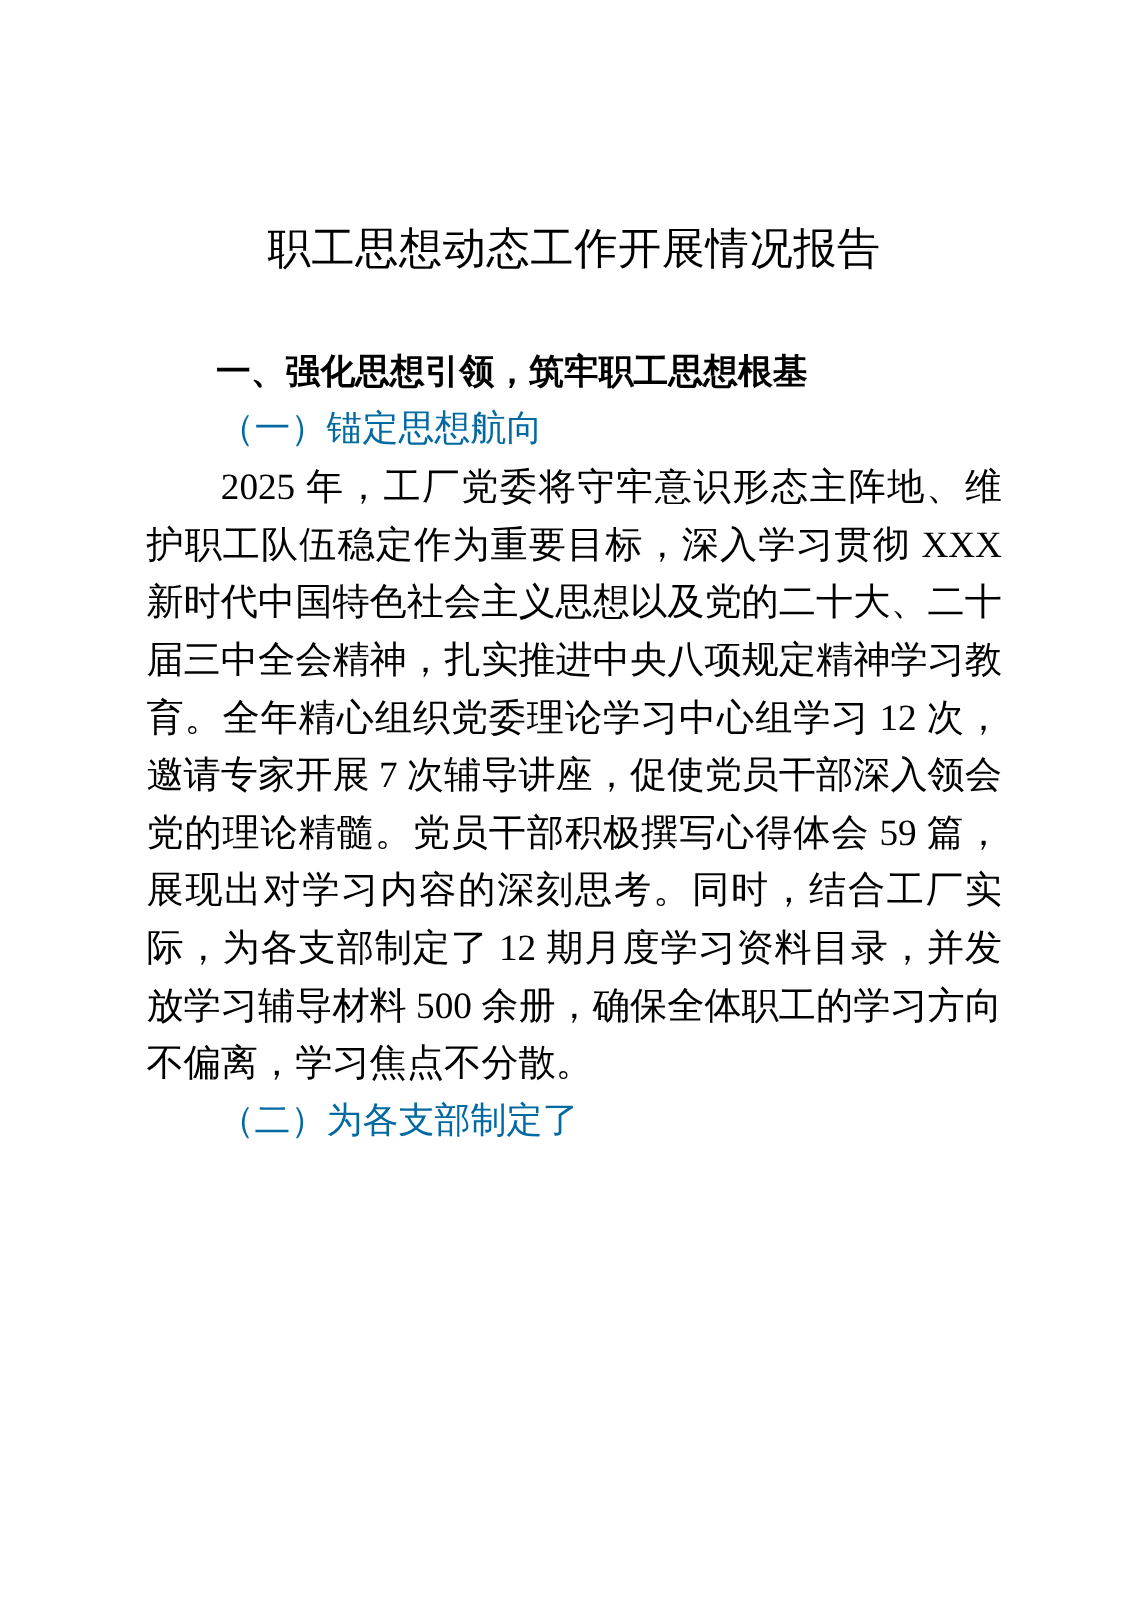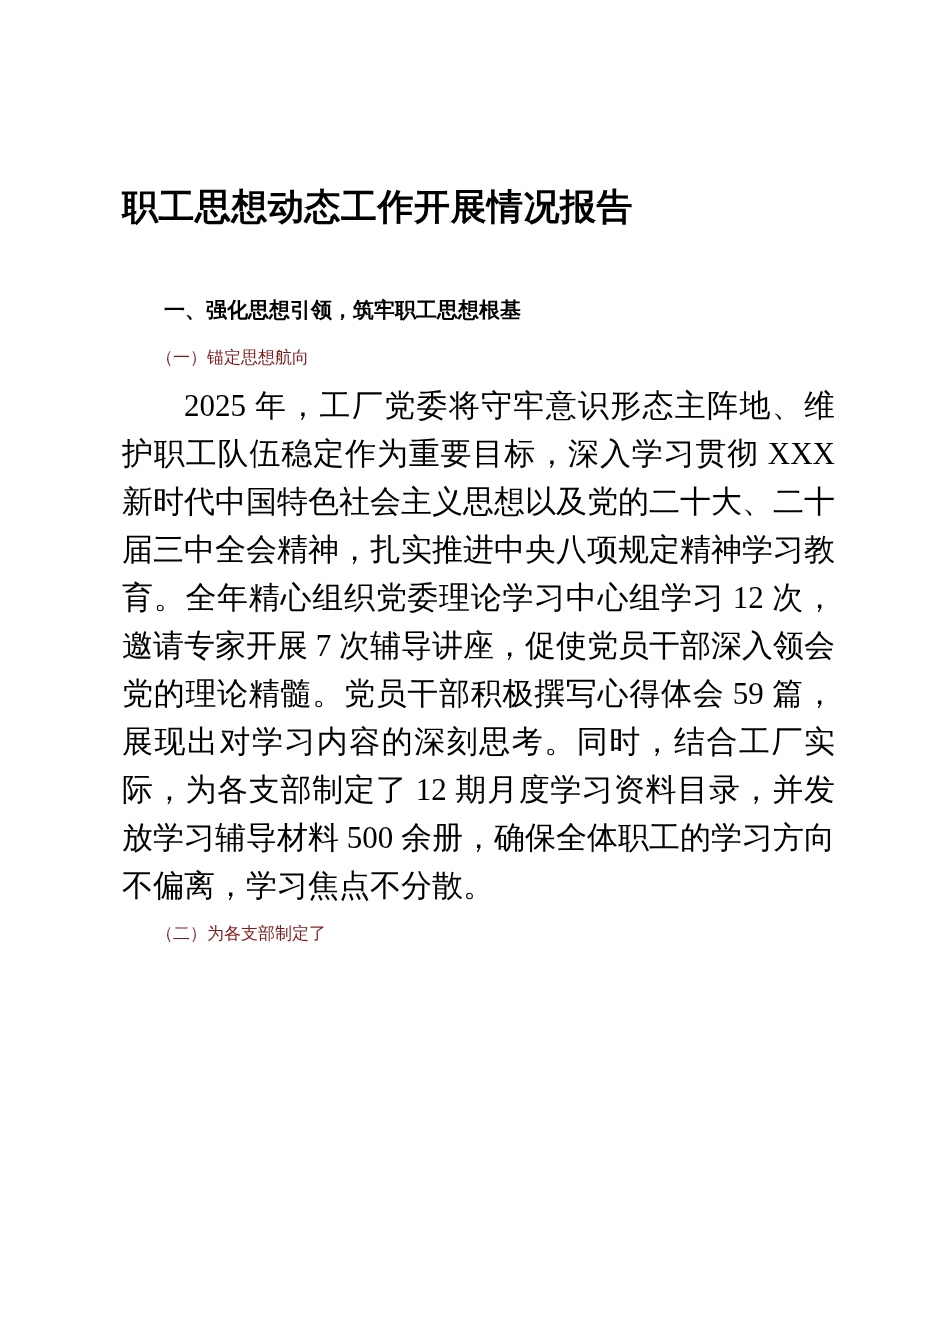--- a/index.html
+++ b/index.html
@@ -16,43 +16,44 @@
   .page {
     box-sizing: border-box;
     width: 950px;
     height: 1344px;
     padding: 185px 115px 0 122px;
     background: #ffffff;
   }
   .doc-title {
     margin: 0 0 57px 0;
     font-family: "Liberation Sans", "DejaVu Sans", sans-serif;
-    font-weight: 700;
+    font-weight: 400;
     font-size: 36px;
     line-height: 44px;
+    text-align: center;
     letter-spacing: 0.5px;
     color: #000000;
   }
   .heading-1 {
     margin: 0;
     font-family: "Liberation Sans", "DejaVu Sans", sans-serif;
     font-weight: 700;
-    font-size: 21px;
+    font-size: 29px;
     line-height: 48px;
     text-indent: 2em;
     color: #000000;
   }
   .heading-2 {
     margin: 0;
     font-family: "Liberation Serif", "DejaVu Serif", serif;
     font-weight: 400;
-    font-size: 17px;
+    font-size: 30px;
     line-height: 48px;
     text-indent: 2em;
-    color: #7f1d1d;
+    color: #0369a1;
   }
   .body-para {
     margin: 0;
     font-family: "Liberation Serif", "DejaVu Serif", serif;
     font-weight: 400;
     font-size: 31px;
     line-height: 48px;
     text-indent: 2em;
     text-align: justify;
     color: #000000;

